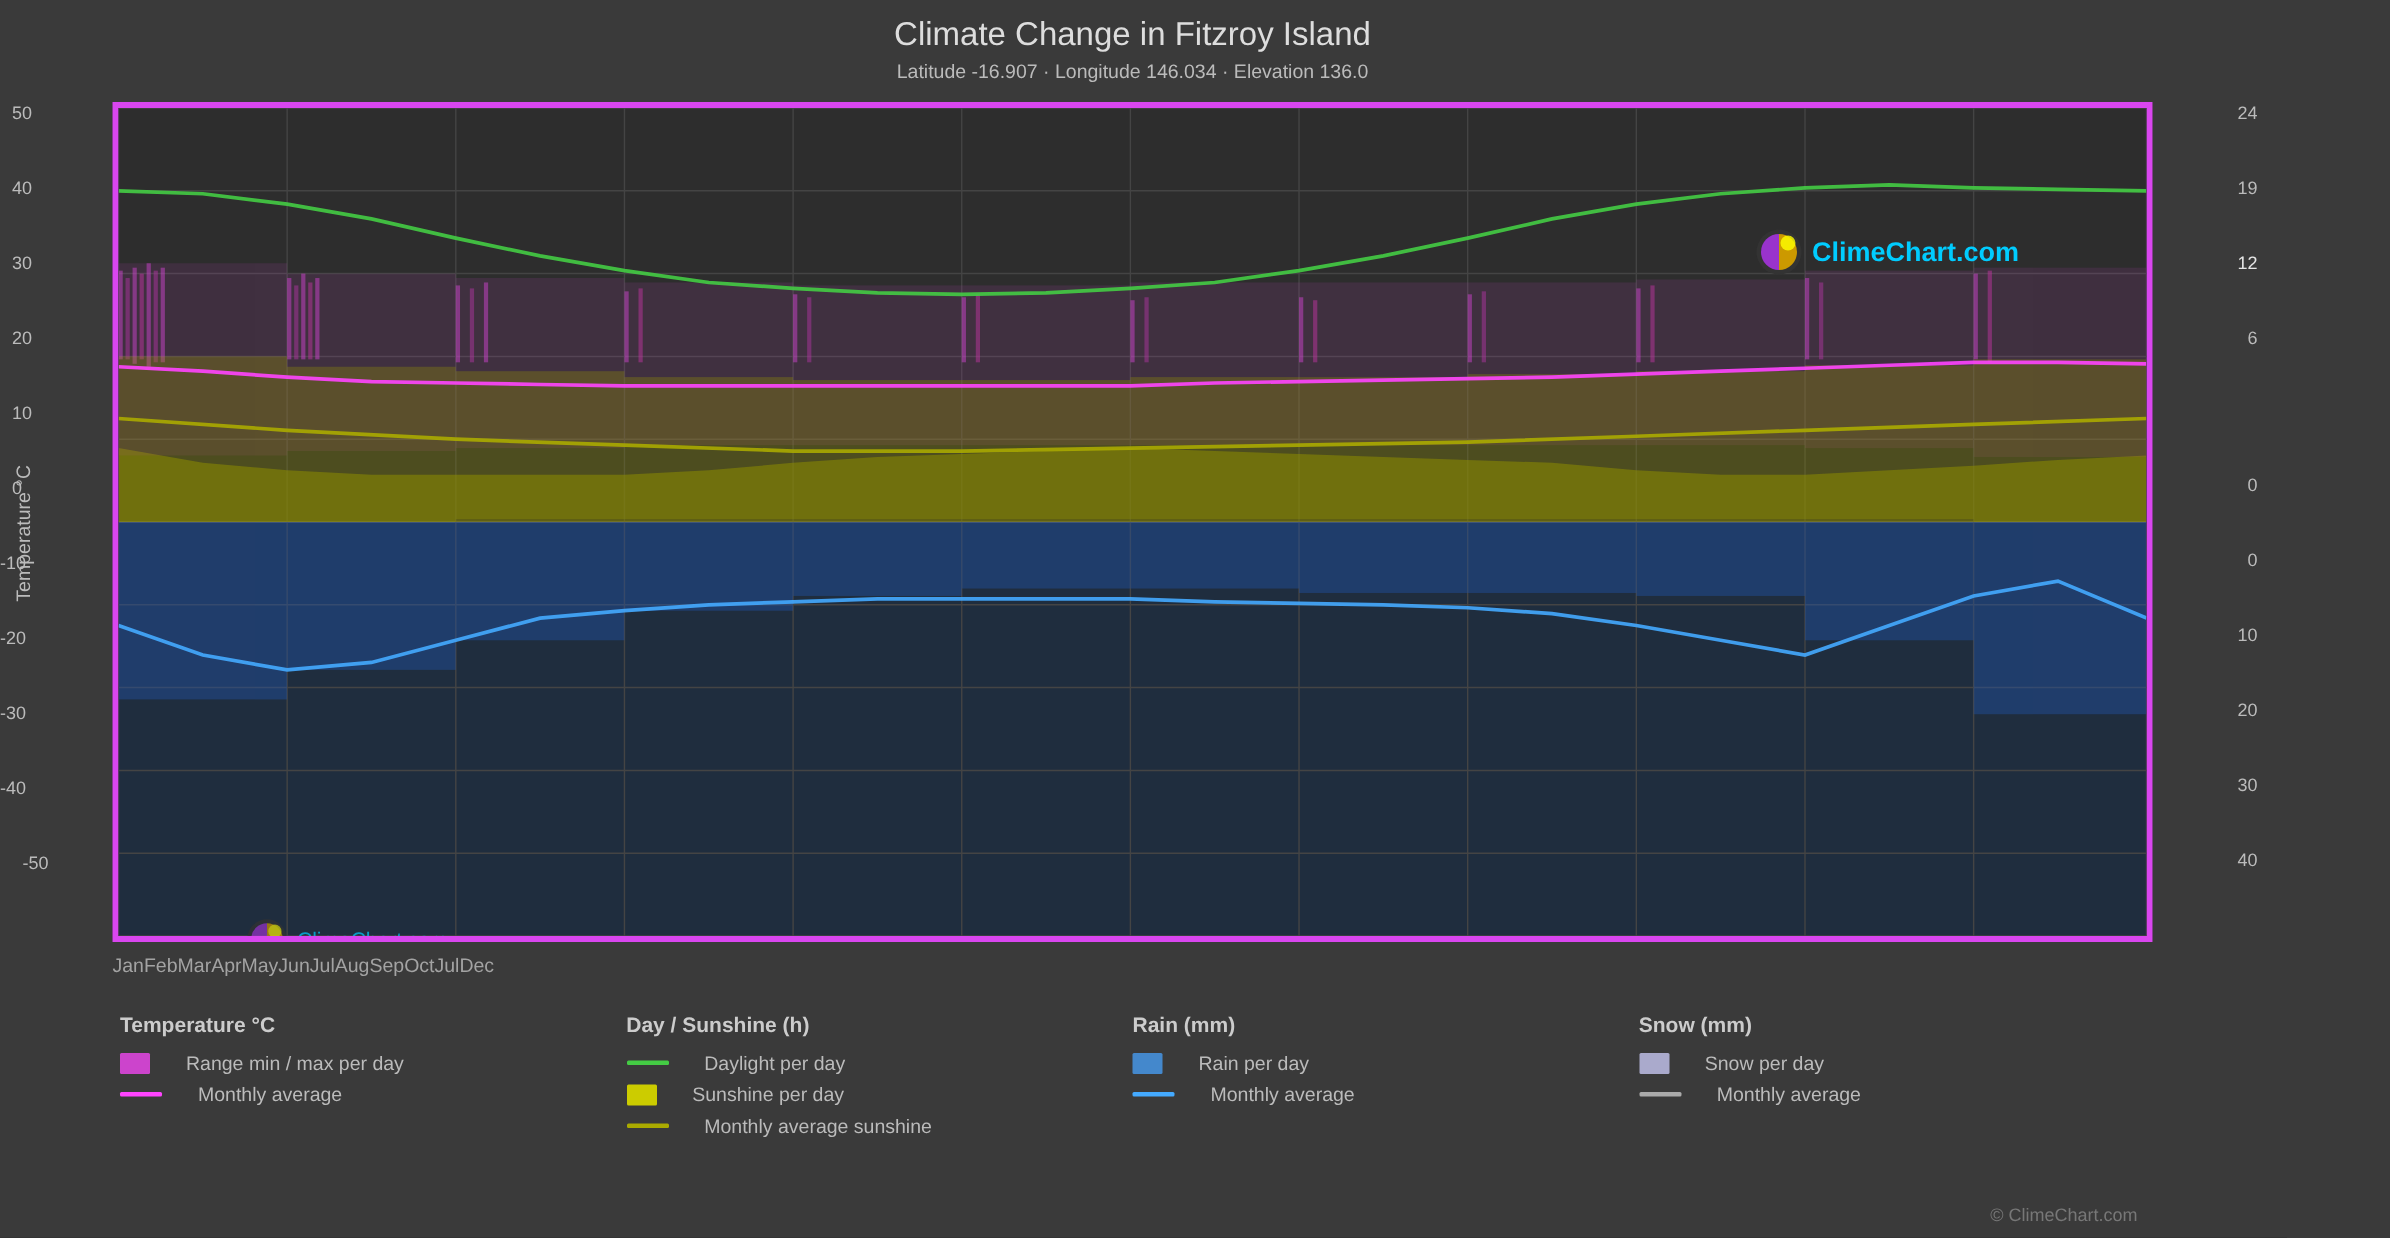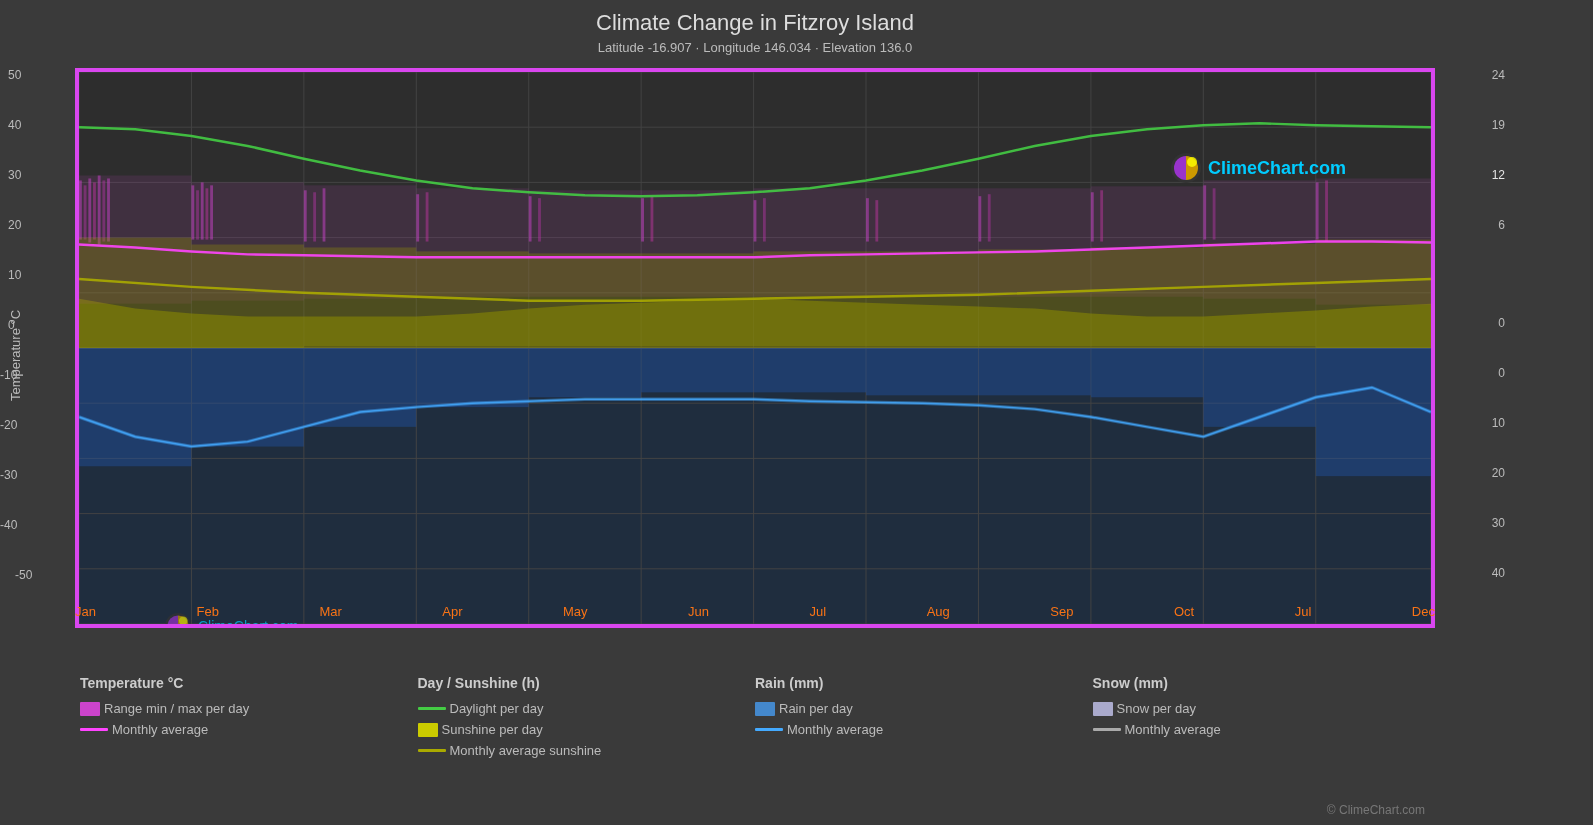--- a/index.html
+++ b/index.html
@@ -37,26 +37,25 @@
       right: 75px;
       height: 560px;
       background: #2a2a2a;
       border: 4px solid #d946ef;
       overflow: hidden;
     }
     .x-axis {
       position: absolute;
       left: 75px;
       right: 75px;
-      top: 596px;
+      top: 628px;
       height: 30px;
       display: flex;
-      justify-content: space-between;
       align-items: center;
-      color: #f97316;
+      color: #a3a3a3;
       font-size: 13px;
     }
     .legend-area {
       position: absolute;
       left: 0;
       right: 0;
       top: 665px;
       bottom: 0;
       display: flex;
       padding: 10px 80px;
@@ -70,21 +69,21 @@
     }
     .legend-col-title {
       font-size: 14px;
       color: #ccc;
       margin-bottom: 4px;
       font-weight: bold;
     }
     .legend-item {
       display: flex;
       align-items: center;
-      gap: 4px;
+      gap: 24px;
       font-size: 13px;
       color: #bbb;
     }
     .legend-swatch {
       width: 20px;
       height: 14px;
       flex-shrink: 0;
       border-radius: 1px;
     }
     .legend-line {

